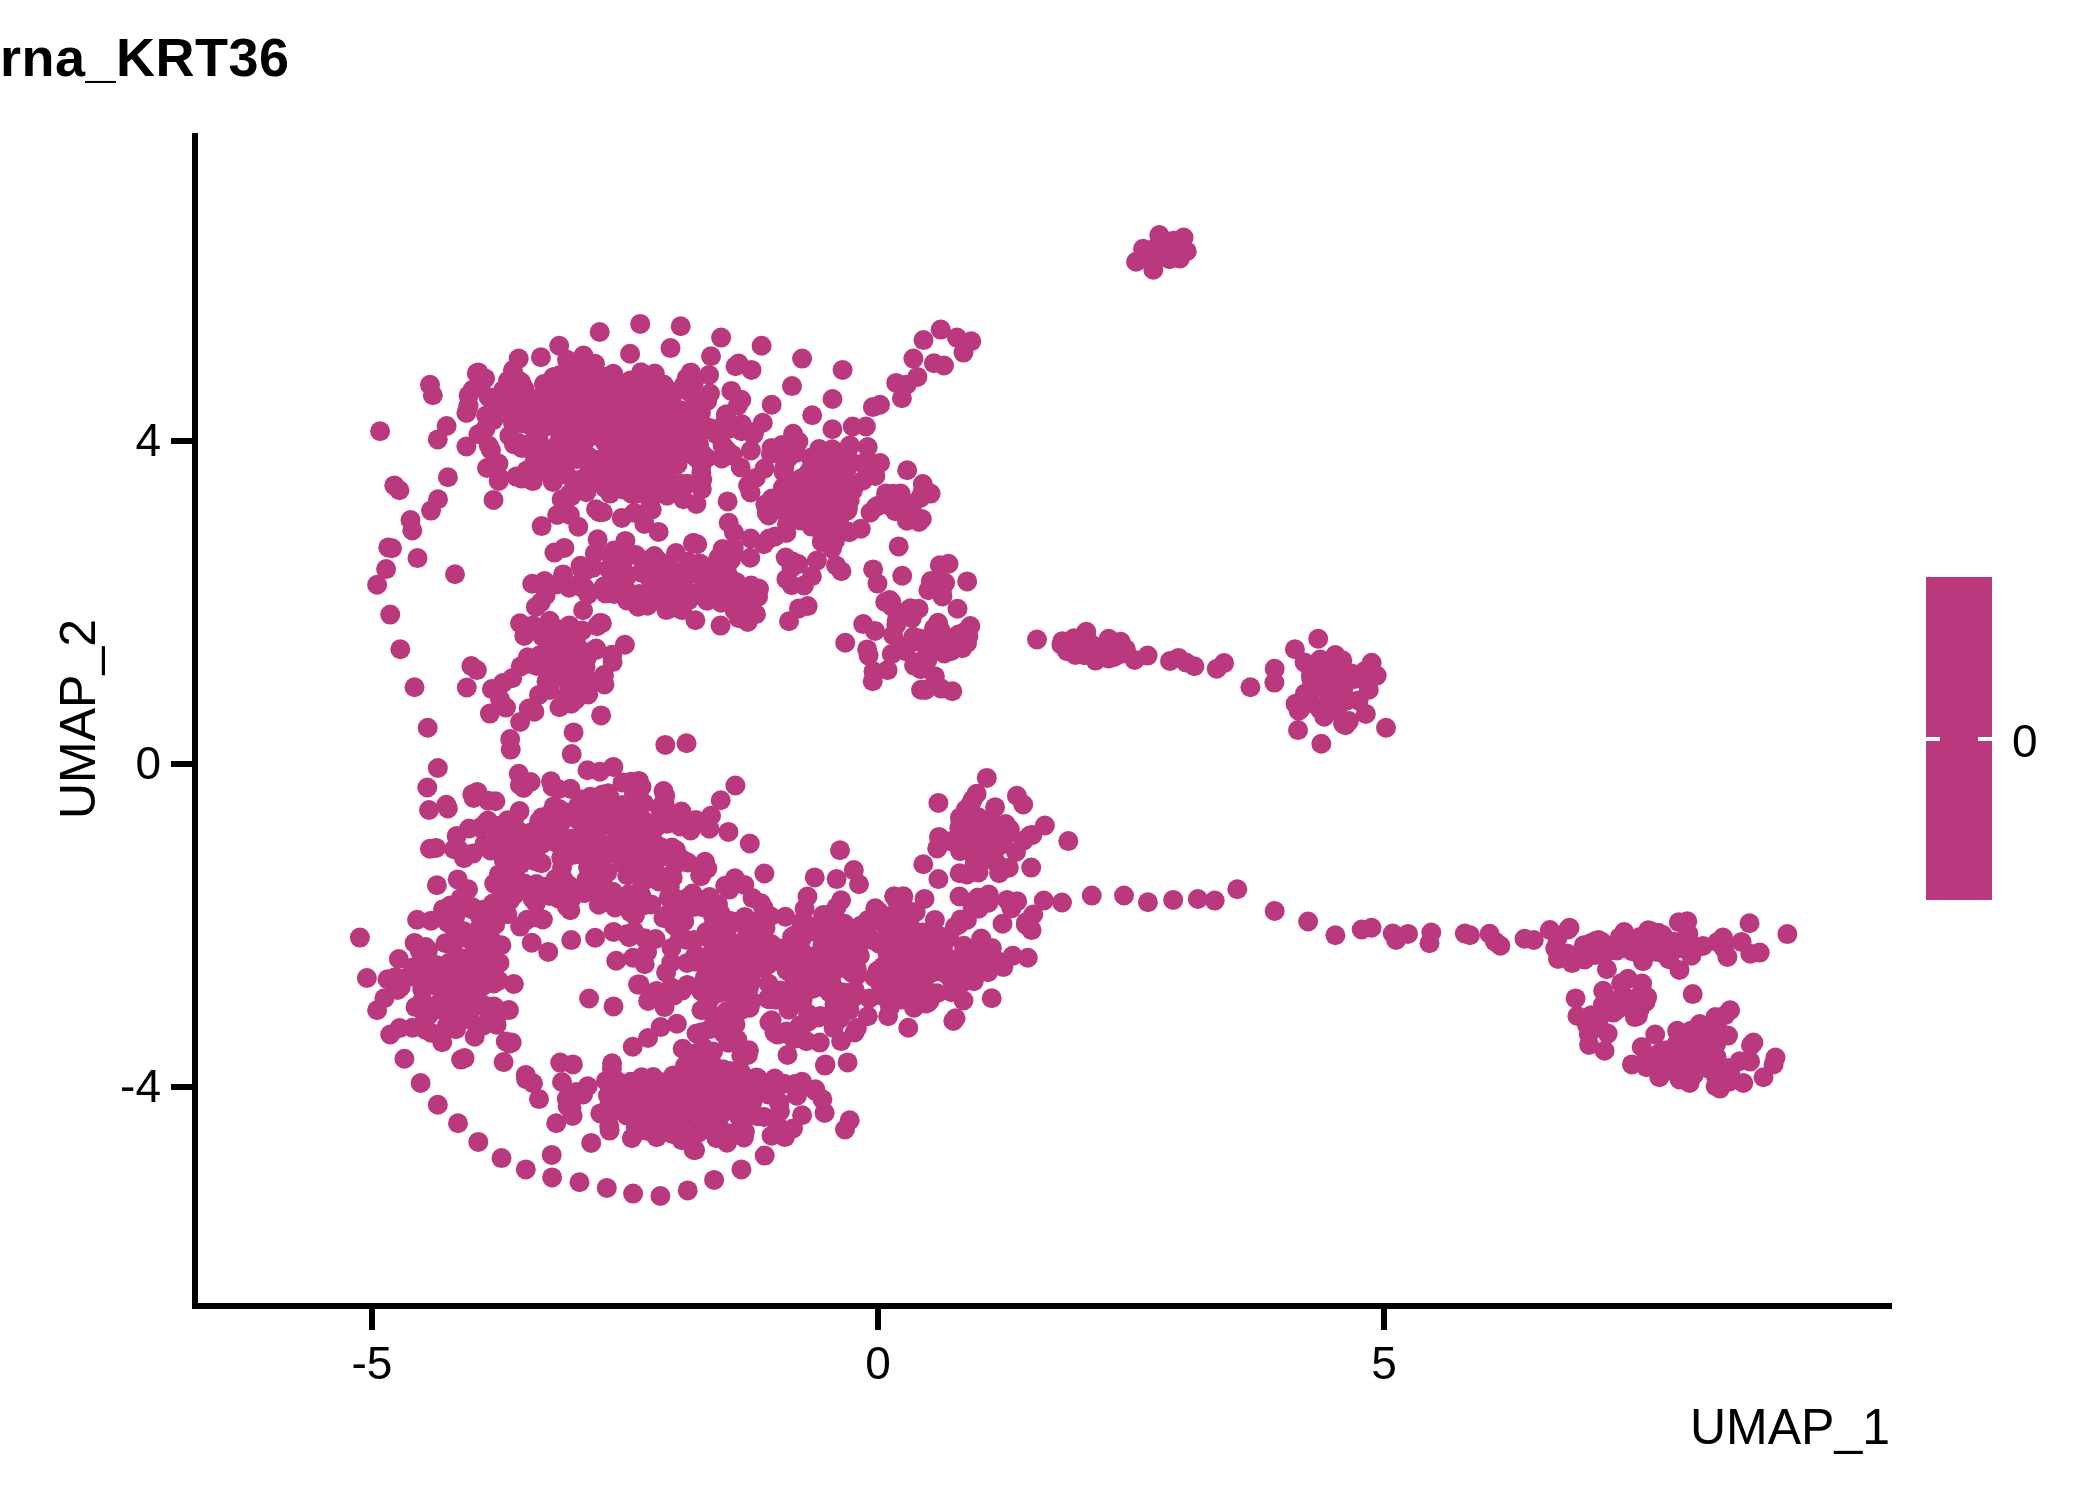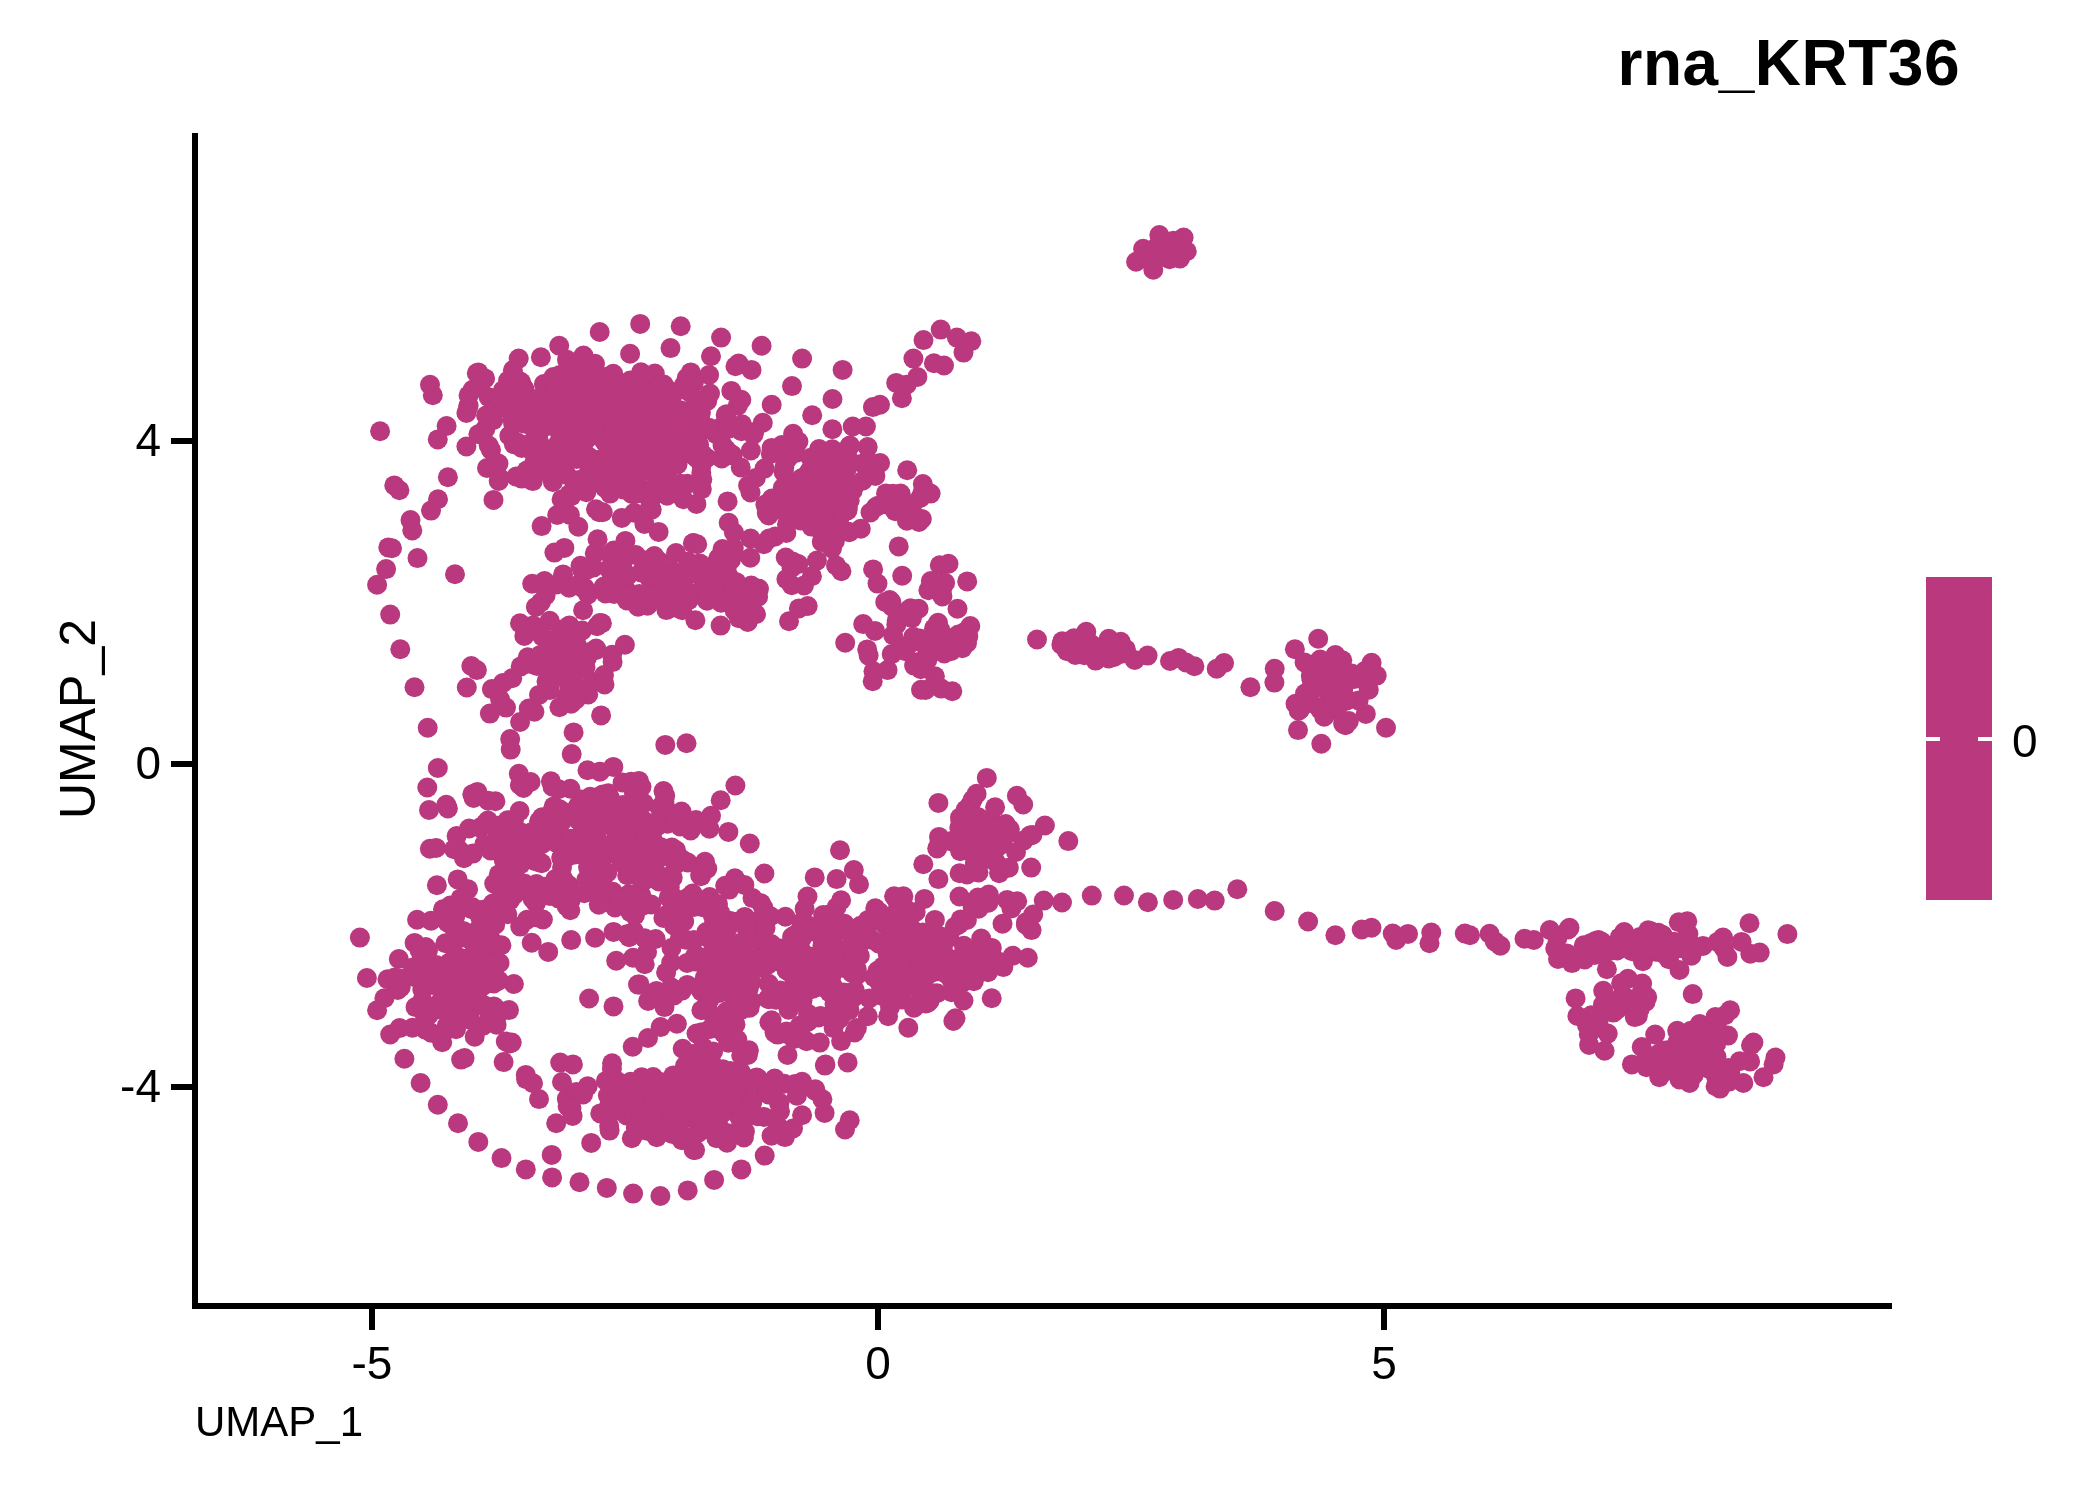--- a/index.html
+++ b/index.html
@@ -13,22 +13,22 @@
     height: 1500px;
     background: #ffffff;
     font-family: "Liberation Sans", sans-serif;
     overflow: hidden;
   }
   #plot-title {
     position: absolute;
     left: 0;
     top: 26px;
     width: 1960px;
-    text-align: right;
-    font-size: 64px;
+    text-align: left;
+    font-size: 54px;
     font-weight: bold;
     color: #000000;
     letter-spacing: 0.5px;
   }
   #panel {
     position: absolute;
     left: 195px;
     top: 135px;
     width: 1695px;
     height: 1170px;
@@ -88,22 +88,22 @@
     top: 1338px;
     font-size: 46px;
     color: #000000;
     line-height: 50px;
   }
   #x-axis-title {
     position: absolute;
     left: 195px;
     top: 1398px;
     width: 1695px;
-    text-align: left;
-    font-size: 42px;
+    text-align: right;
+    font-size: 50px;
     color: #000000;
   }
   #y-axis-title {
     position: absolute;
     left: -242px;
     top: 690px;
     width: 640px;
     text-align: center;
     font-size: 50px;
     color: #000000;

